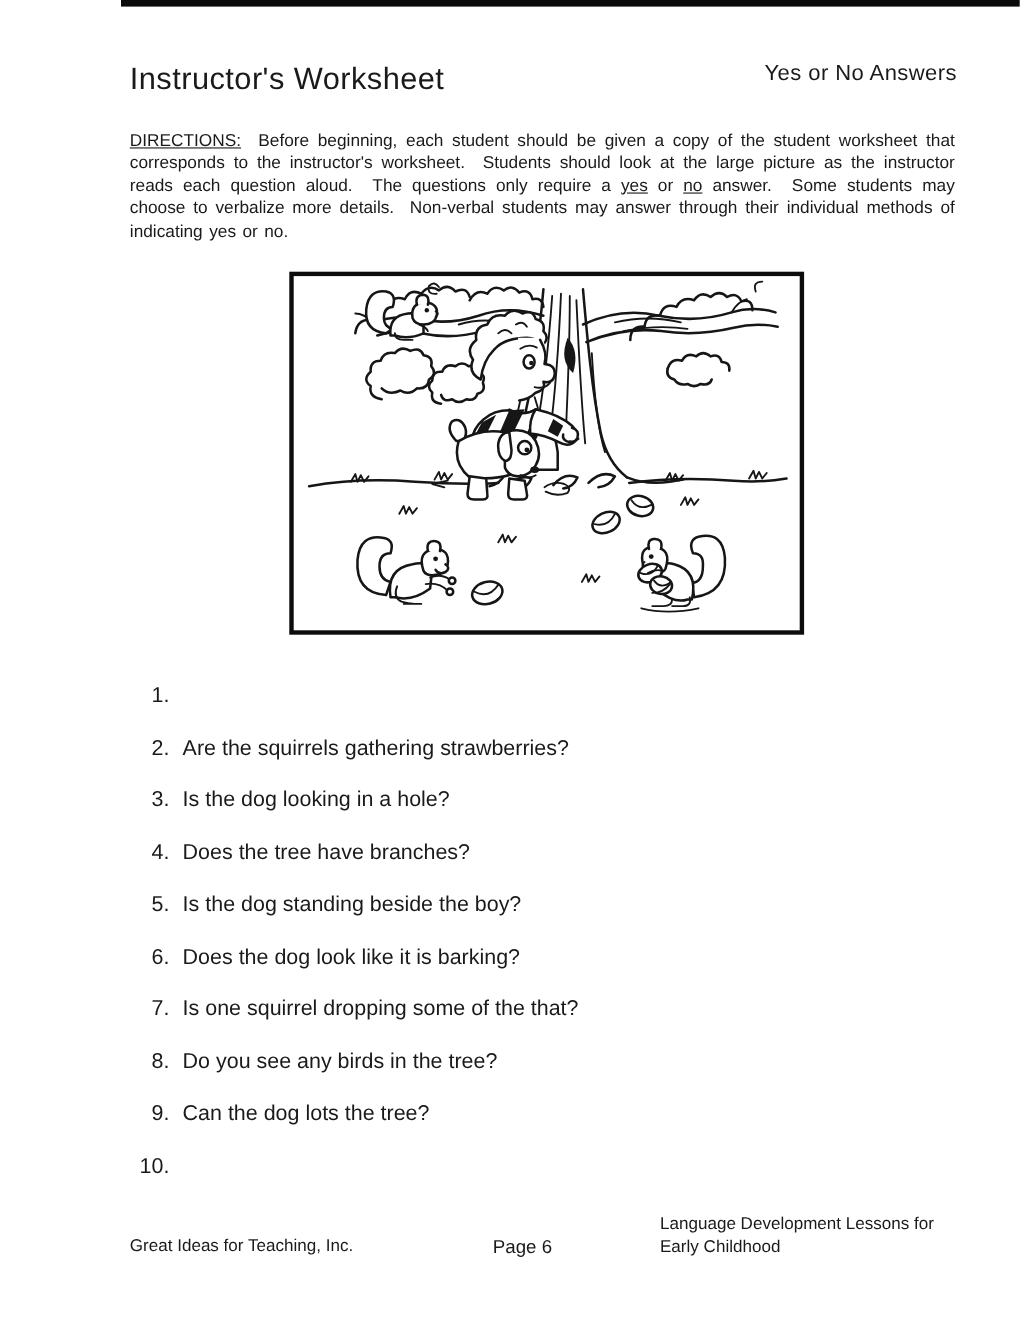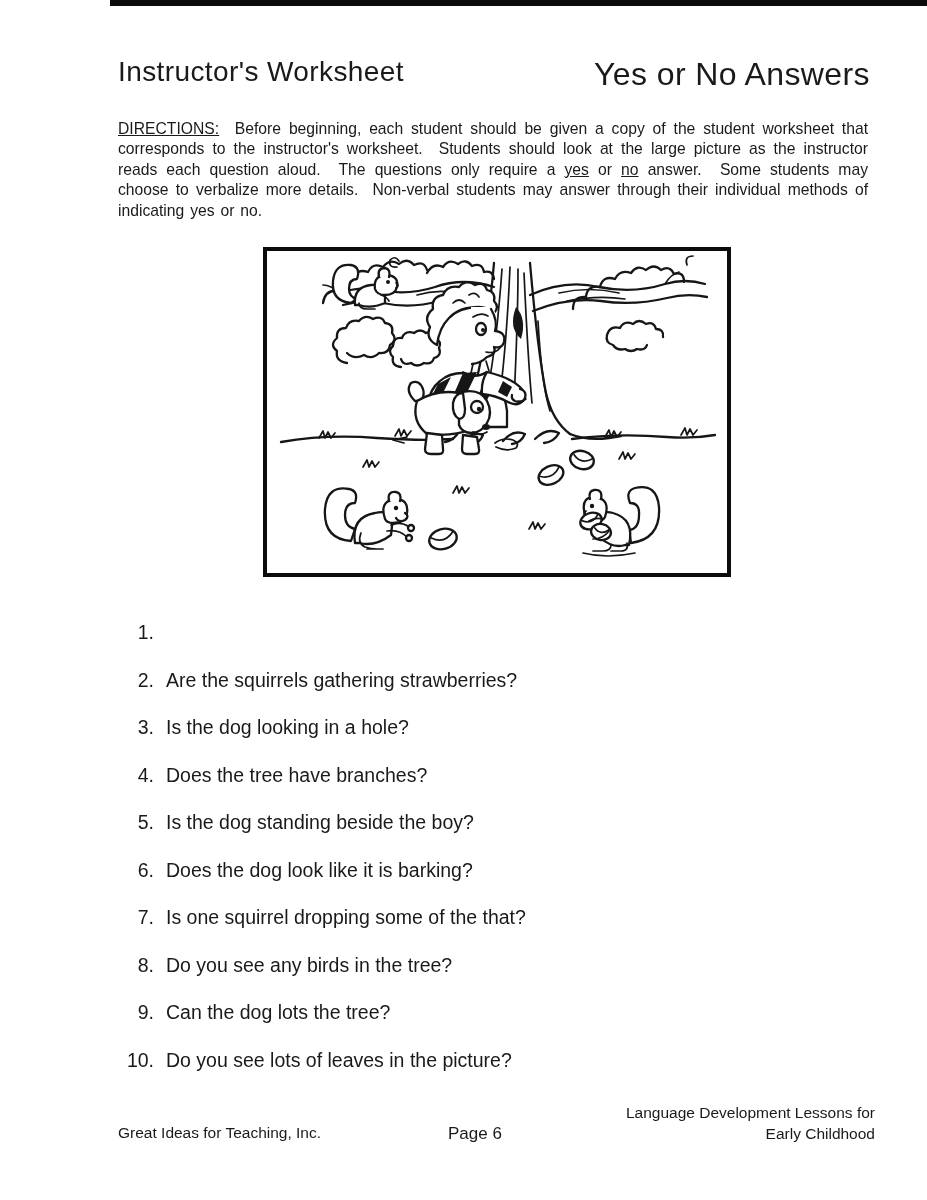--- a/index.html
+++ b/index.html
@@ -2,37 +2,37 @@
 <html><head>
 <meta charset="utf-8">
 <style>
   html,body{margin:0;padding:0;background:#ffffff;}
   body{
     position:relative;width:927px;height:1200px;overflow:hidden;
     font-family:"Liberation Sans","DejaVu Sans",sans-serif;color:#1a1a1a;
   }
   .scan-bar{position:absolute;top:0;left:110px;right:0;height:6px;background:#0b0b0b;}
   .title-left{position:absolute;left:118px;top:56px;font-size:28px;letter-spacing:.4px;}
-  .title-right{position:absolute;right:57px;top:56px;font-size:32px;letter-spacing:.4px;}
+  .title-right{position:absolute;right:57px;top:56px;font-size:20px;letter-spacing:.4px;}
   .directions{
     position:absolute;left:118px;top:119px;width:750px;
     font-size:15.7px;line-height:20.4px;text-align:justify;
     white-space:pre-wrap;word-spacing:1.5px;
   }
   .u{text-decoration:underline;margin-top:23px;}
   .picture-frame{
     position:absolute;left:263px;top:247px;width:468px;height:330px;
     border:4px solid #0c0c0c;box-sizing:border-box;background:#fff;
   }
   .questions{position:absolute;left:118px;top:620px;width:600px;}
   .q-row{display:flex;align-items:baseline;margin-bottom:23.5px;font-size:19.5px;line-height:24px;}
   .q-num{width:36px;text-align:right;margin-right:12px;flex:none;}
   .footer-left{position:absolute;left:118px;top:1124px;font-size:15.5px;}
   .footer-center{position:absolute;left:448px;top:1124px;font-size:17px;}
-  .footer-right{position:absolute;left:600px;top:1103px;width:275px;text-align:right;font-size:15.5px;line-height:20.5px;}
+  .footer-right{position:absolute;left:600px;top:1103px;width:275px;text-align:left;font-size:15.5px;line-height:20.5px;}
   svg *{vector-effect:non-scaling-stroke;}
   .ln{fill:none;stroke:#161616;stroke-width:2.3;stroke-linecap:round;stroke-linejoin:round;}
   .ln2{fill:none;stroke:#161616;stroke-width:1.7;stroke-linecap:round;stroke-linejoin:round;}
   .wh{fill:#ffffff;stroke:#161616;stroke-width:2.3;stroke-linecap:round;stroke-linejoin:round;}
   .blk{fill:#161616;stroke:none;}
 </style>
 </head>
 <body>
 
 <div class="scan-bar"></div>
@@ -228,21 +228,20 @@
   <div class="q-row">
       <span class="q-num">8.</span>
       <span>Do you see any birds in the tree?</span>
     </div>
   <div class="q-row">
       <span class="q-num">9.</span>
       <span>Can the dog lots the tree?</span>
     </div>
   <div class="q-row">
       <span class="q-num">10.</span>
-      <span>Do you see lots of leaves in the picture?</span>
     </div>
 </div>
 
 <div class="footer-left">Great Ideas for Teaching, Inc.</div>
 <div class="footer-center">Page 6</div>
 <div class="footer-right">
   <div>Language Development Lessons for</div>
   <div>Early Childhood</div>
 </div>
 

